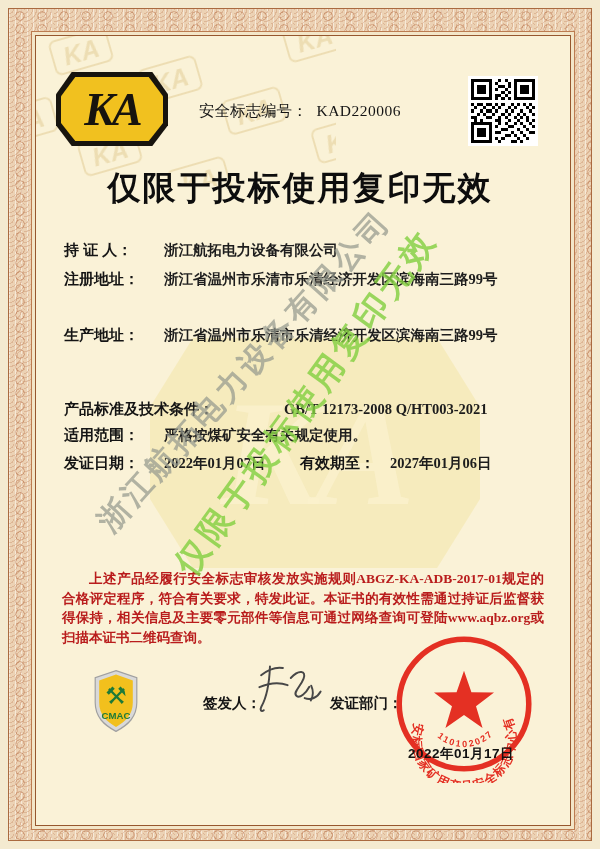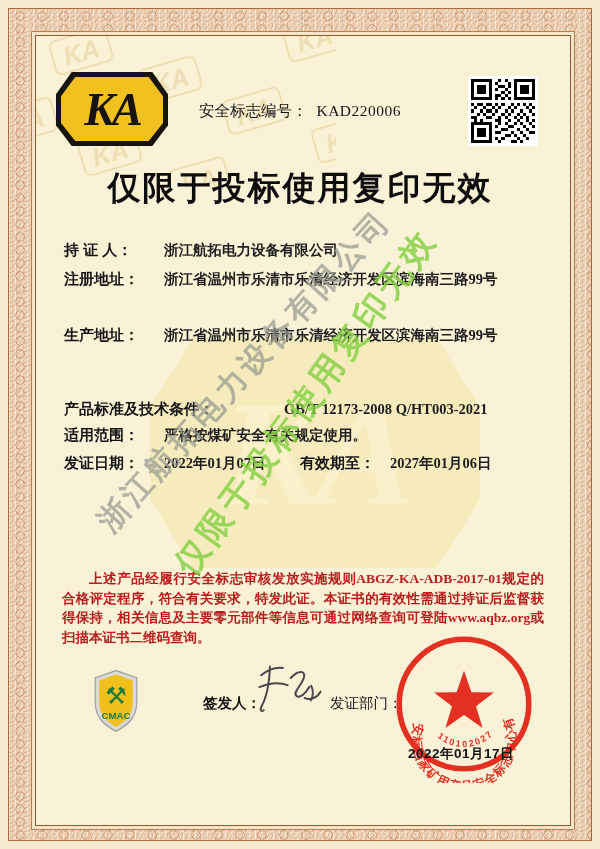--- a/index.html
+++ b/index.html
@@ -46,21 +46,21 @@
   .vlabel{position:absolute;left:236px;font-weight:bold;font-size:15px;color:#141414;}
   .vvalue{position:absolute;left:326px;font-family:"Liberation Serif",serif;font-weight:bold;font-size:14.5px;color:#1d1d1d;}
 
   .statement{position:absolute;left:62px;top:569px;width:482px;z-index:2;
     font-family:"Liberation Serif",serif;font-weight:bold;font-size:13.5px;line-height:19.5px;
     color:#b91c1c;text-indent:2em;text-align:justify;}
 
   
   .shield{position:absolute;left:92px;top:668px;width:48px;height:66px;z-index:2;}
   .signer{position:absolute;left:203px;top:694px;font-weight:bold;font-size:14.5px;color:#141414;z-index:2;}
-  .dept{position:absolute;left:330px;top:694px;font-weight:normal;font-size:14.5px;color:#141414;z-index:2;}
+  .dept{position:absolute;left:330px;top:694px;font-weight:bold;font-size:14.5px;color:#141414;z-index:2;}
   .sig{position:absolute;left:248px;top:658px;width:78px;height:80px;z-index:2;transform:rotate(-6deg);}
   .seal{position:absolute;left:385px;top:625px;width:158px;height:158px;z-index:4;opacity:.95;}
   .sealdate{position:absolute;left:408px;top:708px;z-index:5;font-weight:bold;font-size:13.5px;color:#111;letter-spacing:.5px;margin-top:37px;}
 
   
   .wm{position:absolute;z-index:3;pointer-events:none;white-space:nowrap;font-family:"Liberation Serif",serif;font-weight:bold;}
   .wm-gray{left:104px;top:506px;transform:rotate(-48deg);transform-origin:left center;
     font-size:31px;letter-spacing:4px;color:rgba(148,152,142,.72);}
   .wm-green{left:183px;top:548px;transform:rotate(-54deg);transform-origin:left center;
     font-size:34px;letter-spacing:4px;color:rgba(132,208,66,.82);}

